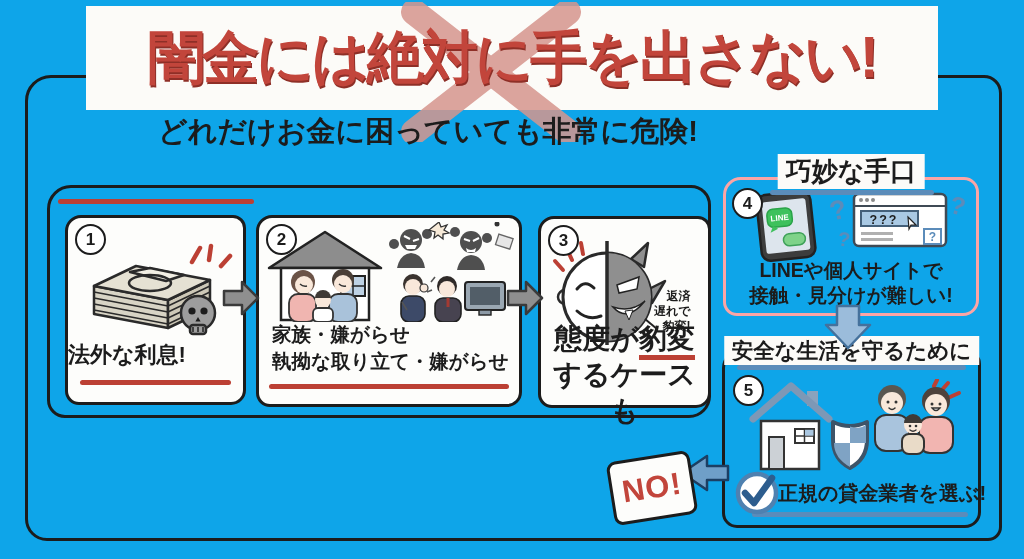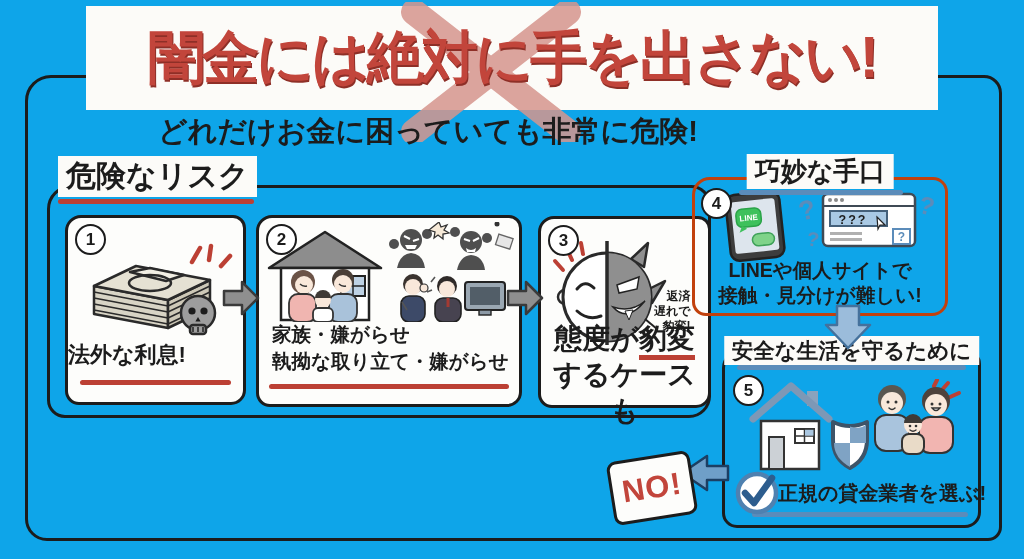--- a/index.html
+++ b/index.html
@@ -31,21 +31,21 @@
   .gray-arrow{position:absolute;top:92px;z-index:3;}
   .ga1{left:172px;} .ga2{left:456px;}
   .p1-caption{position:absolute;left:0;right:0;bottom:32px;text-align:left;font-size:22px;font-weight:800;}
   .p1-underline{position:absolute;left:12px;right:12px;bottom:17px;height:5px;background:#bc4034;border-radius:3px;}
   .p2-cap{position:absolute;left:13px;top:103px;font-size:19.5px;font-weight:800;line-height:27px;white-space:nowrap;}
   .p2-underline{position:absolute;left:10px;top:166px;width:240px;height:5px;background:#bc4034;border-radius:3px;}
   .p3-cap{position:absolute;left:0;right:0;top:102px;text-align:center;font-size:28px;font-weight:800;line-height:36px;}
   .emph{border-bottom:5px solid #bc4034;padding-bottom:1px;}
   .p3-note{position:absolute;left:113px;top:70px;font-size:12px;font-weight:700;line-height:15px;text-align:right;}
   
-  .box4{left:692px;top:177px;width:250px;height:133px;border:3px solid #c2410c;border-radius:18px 15px 16px 14px;z-index:1;}
+  .box4{left:723px;top:177px;width:250px;height:133px;border:3px solid #fca5a5;border-radius:18px 15px 16px 14px;z-index:1;}
   .box4-heading{left:50%;transform:translateX(-50%);top:-26px;font-size:26px;}
   .box4-underline{position:absolute;left:44px;top:10px;width:164px;height:5px;background:#5b8cba;border-radius:3px;z-index:2;}
   .box4-cap{position:absolute;left:0;right:0;bottom:5px;text-align:center;font-size:19.5px;font-weight:800;line-height:25px;white-space:nowrap;}
   .phone-svg{position:absolute;left:28px;top:11px;transform:rotate(-6deg);}
   .browser-svg{position:absolute;left:96px;top:12px;}
   .down-arrow{left:824px;top:304px;z-index:2;}
   
   .box5{left:722px;top:350px;width:253px;height:172px;border:3px solid #1c1c1c;border-radius:18px 14px 16px 15px;z-index:1;}
   .box5-heading{left:50%;transform:translateX(-50%);top:-17px;font-size:21.5px;}
   .box5-underline{position:absolute;left:12px;top:12px;width:229px;height:4.5px;background:#5b8cba;border-radius:3px;z-index:2;}
@@ -72,21 +72,20 @@
       <g stroke="#d6968e" stroke-width="26" stroke-linecap="round" opacity="0.85">
         <line x1="28" y1="10" x2="182" y2="130"></line>
         <line x1="182" y1="10" x2="28" y2="130"></line>
       </g>
     </svg>
     <h1 class="title">闇金には絶対に手を出さない!</h1>
   </header>
   <div class="abs subtitle">どれだけお金に困っていても非常に危険!</div>
 
   <section class="abs risk-box">
-    <div class="sec-heading risk-heading">危険なリスク</div>
     <div class="risk-underline"></div>
 
     <div class="panel panel1">
       <div class="num" style="left:7px;top:6px;">1</div>
       <svg class="abs" style="left:10px;top:22px;" width="156" height="106" viewBox="0 0 156 106">
         <g stroke="#bc4034" stroke-width="4.5" stroke-linecap="round">
           <line x1="114" y1="22" x2="122" y2="8"></line>
           <line x1="131" y1="20" x2="133" y2="6"></line>
           <line x1="143" y1="26" x2="152" y2="16"></line>
         </g>

